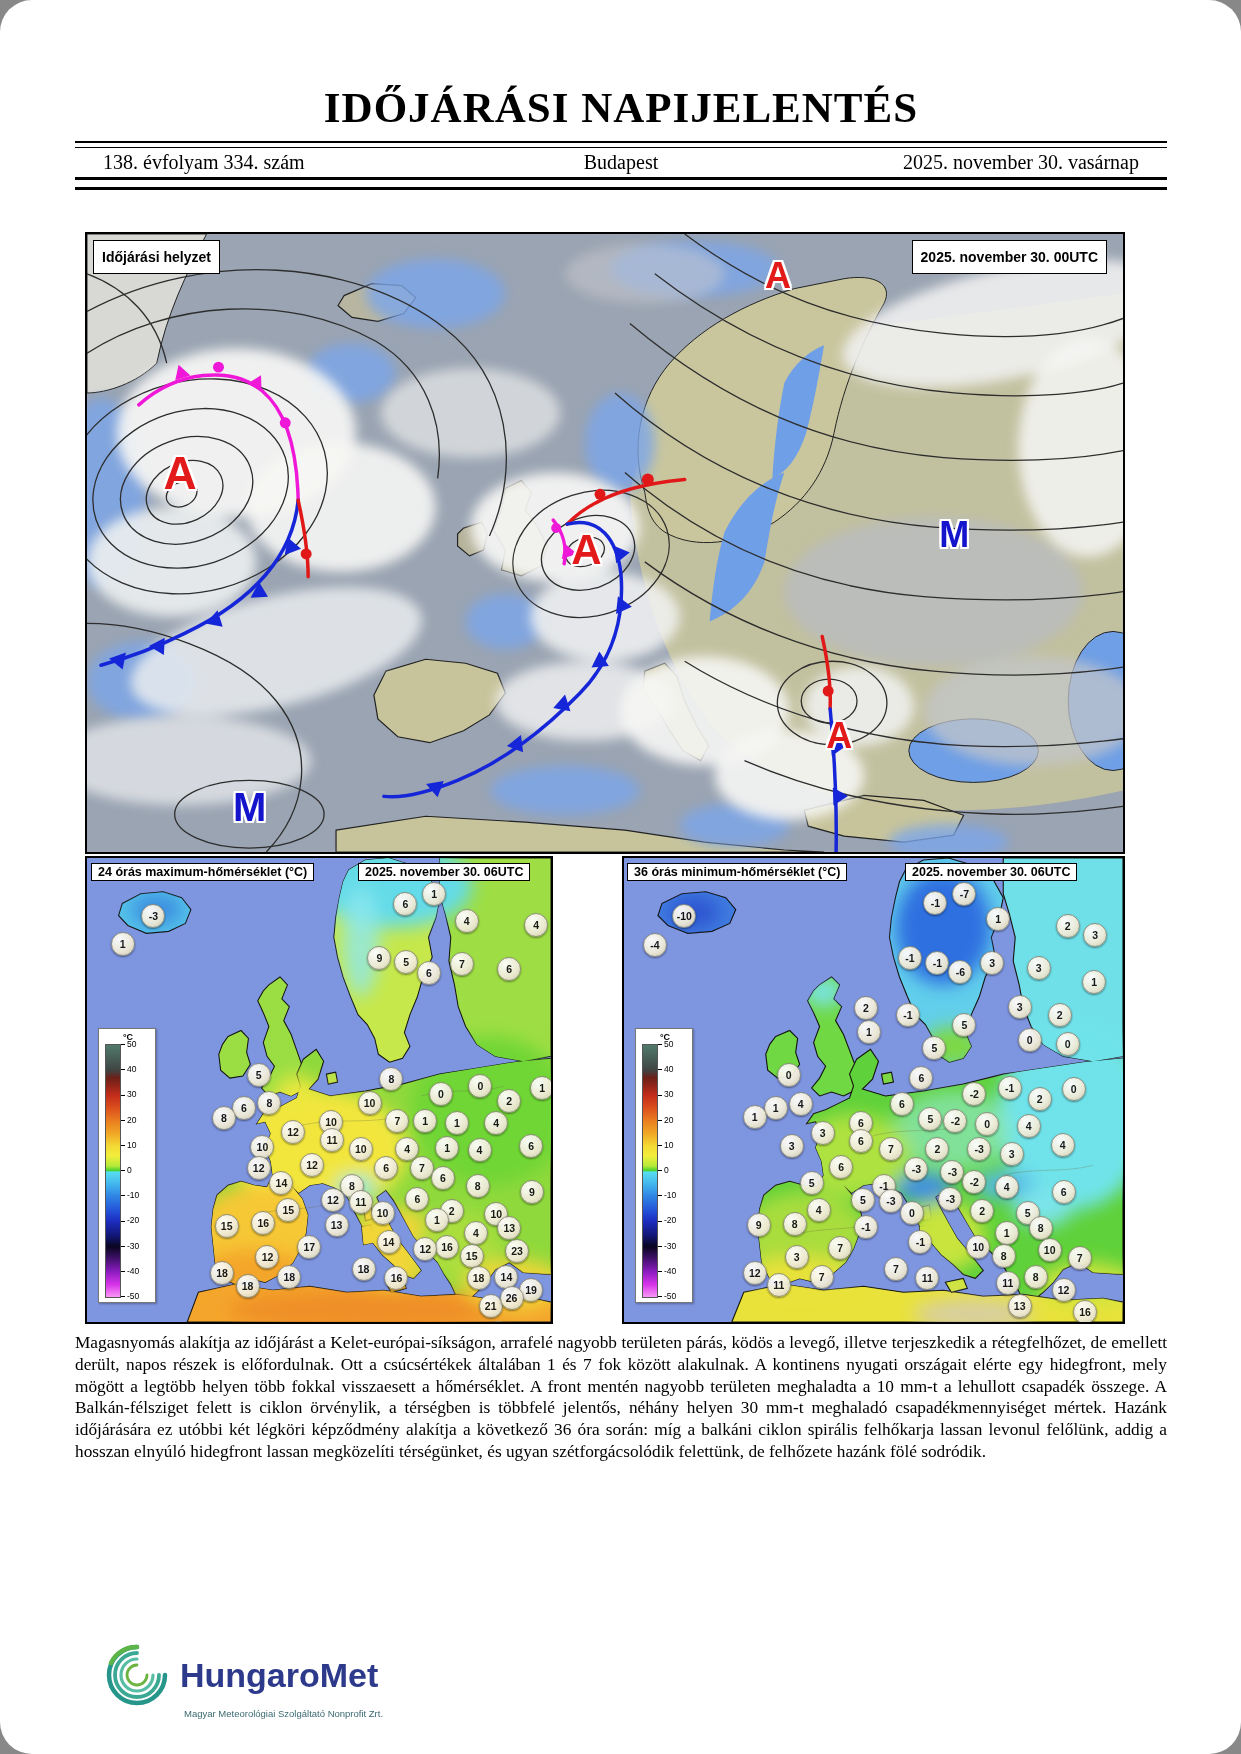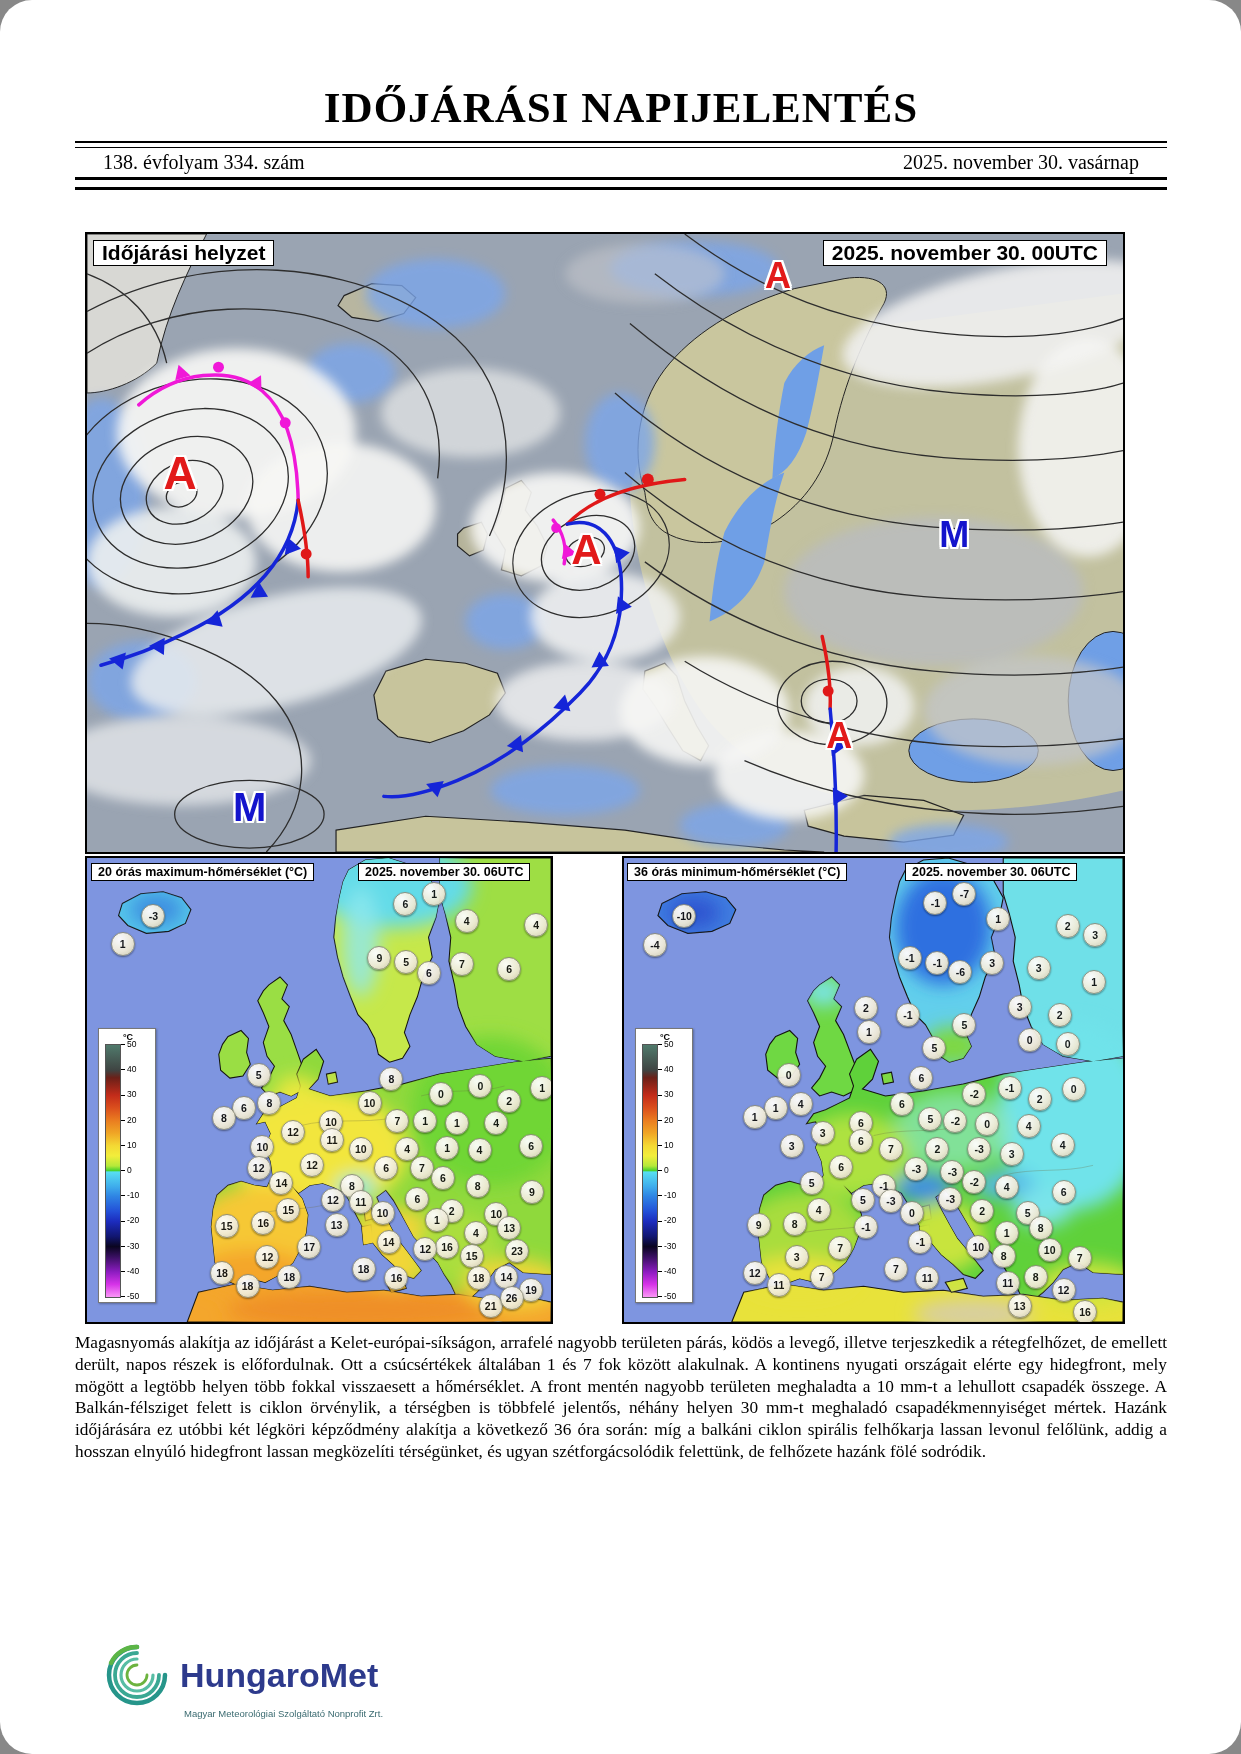--- a/index.html
+++ b/index.html
@@ -16,21 +16,21 @@
   .section-title{position:absolute;left:0;top:204px;width:100%;text-align:center;
                  font-size:17px;letter-spacing:.5px;}
   
   .mapbox{position:absolute;border:2px solid #000;box-sizing:border-box;background:#9aa4b2;overflow:hidden;}
   .mapbox svg{position:absolute;left:0;top:0;width:100%;height:100%;}
   #synoptic{left:85px;top:232px;width:1040px;height:622px;}
   #maxmap{left:85px;top:856px;width:468px;height:468px;background:#7e95e0;}
   #minmap{left:622px;top:856px;width:503px;height:468px;background:#7e95e0;}
   .maplabel{position:absolute;background:#fff;border:1.5px solid #000;color:#000;
             font-family:"Liberation Sans",sans-serif;font-weight:bold;white-space:nowrap;z-index:30;}
-  .lab-lg{font-size:21px;padding:0 8px;}
+  .lab-lg{font-size:14px;padding:8px 8px;}
   .lab-sm{font-size:12.5px;padding:1px 6px;}
   
   .pletter{position:absolute;transform:translate(-50%,-55%);font-family:"Liberation Sans",sans-serif;
            font-weight:bold;z-index:20;line-height:1;
            text-shadow:-2px 0 #fff,2px 0 #fff,0 -2px #fff,0 2px #fff,-2px -2px #fff,2px 2px #fff,-2px 2px #fff,2px -2px #fff;}
   .pletter.low{color:#e21a1a;} .pletter.high{color:#1414cc;}
   
   .station{position:absolute;transform:translate(-50%,-50%);width:22px;height:22px;border-radius:50%;
            background:radial-gradient(circle at 35% 28%,#ffffff,#efead6 60%,#cdc8b0);
            border:1px solid #8d8d7c;box-shadow:0 1px 2px rgba(0,0,0,.45);
@@ -75,20 +75,21 @@
 <body>
 
 <div class="page">
 
   <div class="masthead">
     <div class="m-title">IDŐJÁRÁSI NAPIJELENTÉS</div>
     <div class="rule-thin"></div>
     <div class="m-info-wrap">
       <div class="m-info">
         <span>138. évfolyam 334. szám</span>
+        <span class="c">Budapest</span>
         <span>2025. november 30. vasárnap</span>
       </div>
     </div>
     <div class="rule-thick"></div>
   </div>
 
 
   <div class="mapbox" id="synoptic">
     <svg viewBox="0 0 1040 622" preserveAspectRatio="none">
       <defs>
@@ -286,21 +287,21 @@
         <ellipse cx="400" cy="392" rx="45" ry="35" fill="#aade3e"></ellipse>
         <ellipse cx="226" cy="232" rx="22" ry="12" fill="#e8e83c"></ellipse>
         <ellipse cx="460" cy="430" rx="55" ry="25" fill="#f2d638"></ellipse>
       </g>
       <g class="ctr">
         <path d="M230,270 C260,262 300,268 330,262"></path>
         <path d="M180,360 C210,352 240,356 262,348"></path>
         <path d="M360,240 C390,232 420,238 450,230"></path>
       </g>
     </svg>
-    <div class="maplabel lab-sm" style="left:4px;top:5px;">20 órás maximum-hőmérséklet (°C)</div>
+    <div class="maplabel lab-sm" style="left:4px;top:5px;">24 órás maximum-hőmérséklet (°C)</div>
     <div class="maplabel lab-sm" style="left:271px;top:5px;">2025. november 30. 06UTC</div>
     <div class="legend">
       <div class="legend-unit">°C</div>
       <div class="legend-body">
         <div class="legend-bar"></div>
         <div class="legend-ticks">
             <span class="ltick" style="top: 0%;">50</span>
             <span class="ltick" style="top: 10%;">40</span>
             <span class="ltick" style="top: 20%;">30</span>
             <span class="ltick" style="top: 30%;">20</span>

